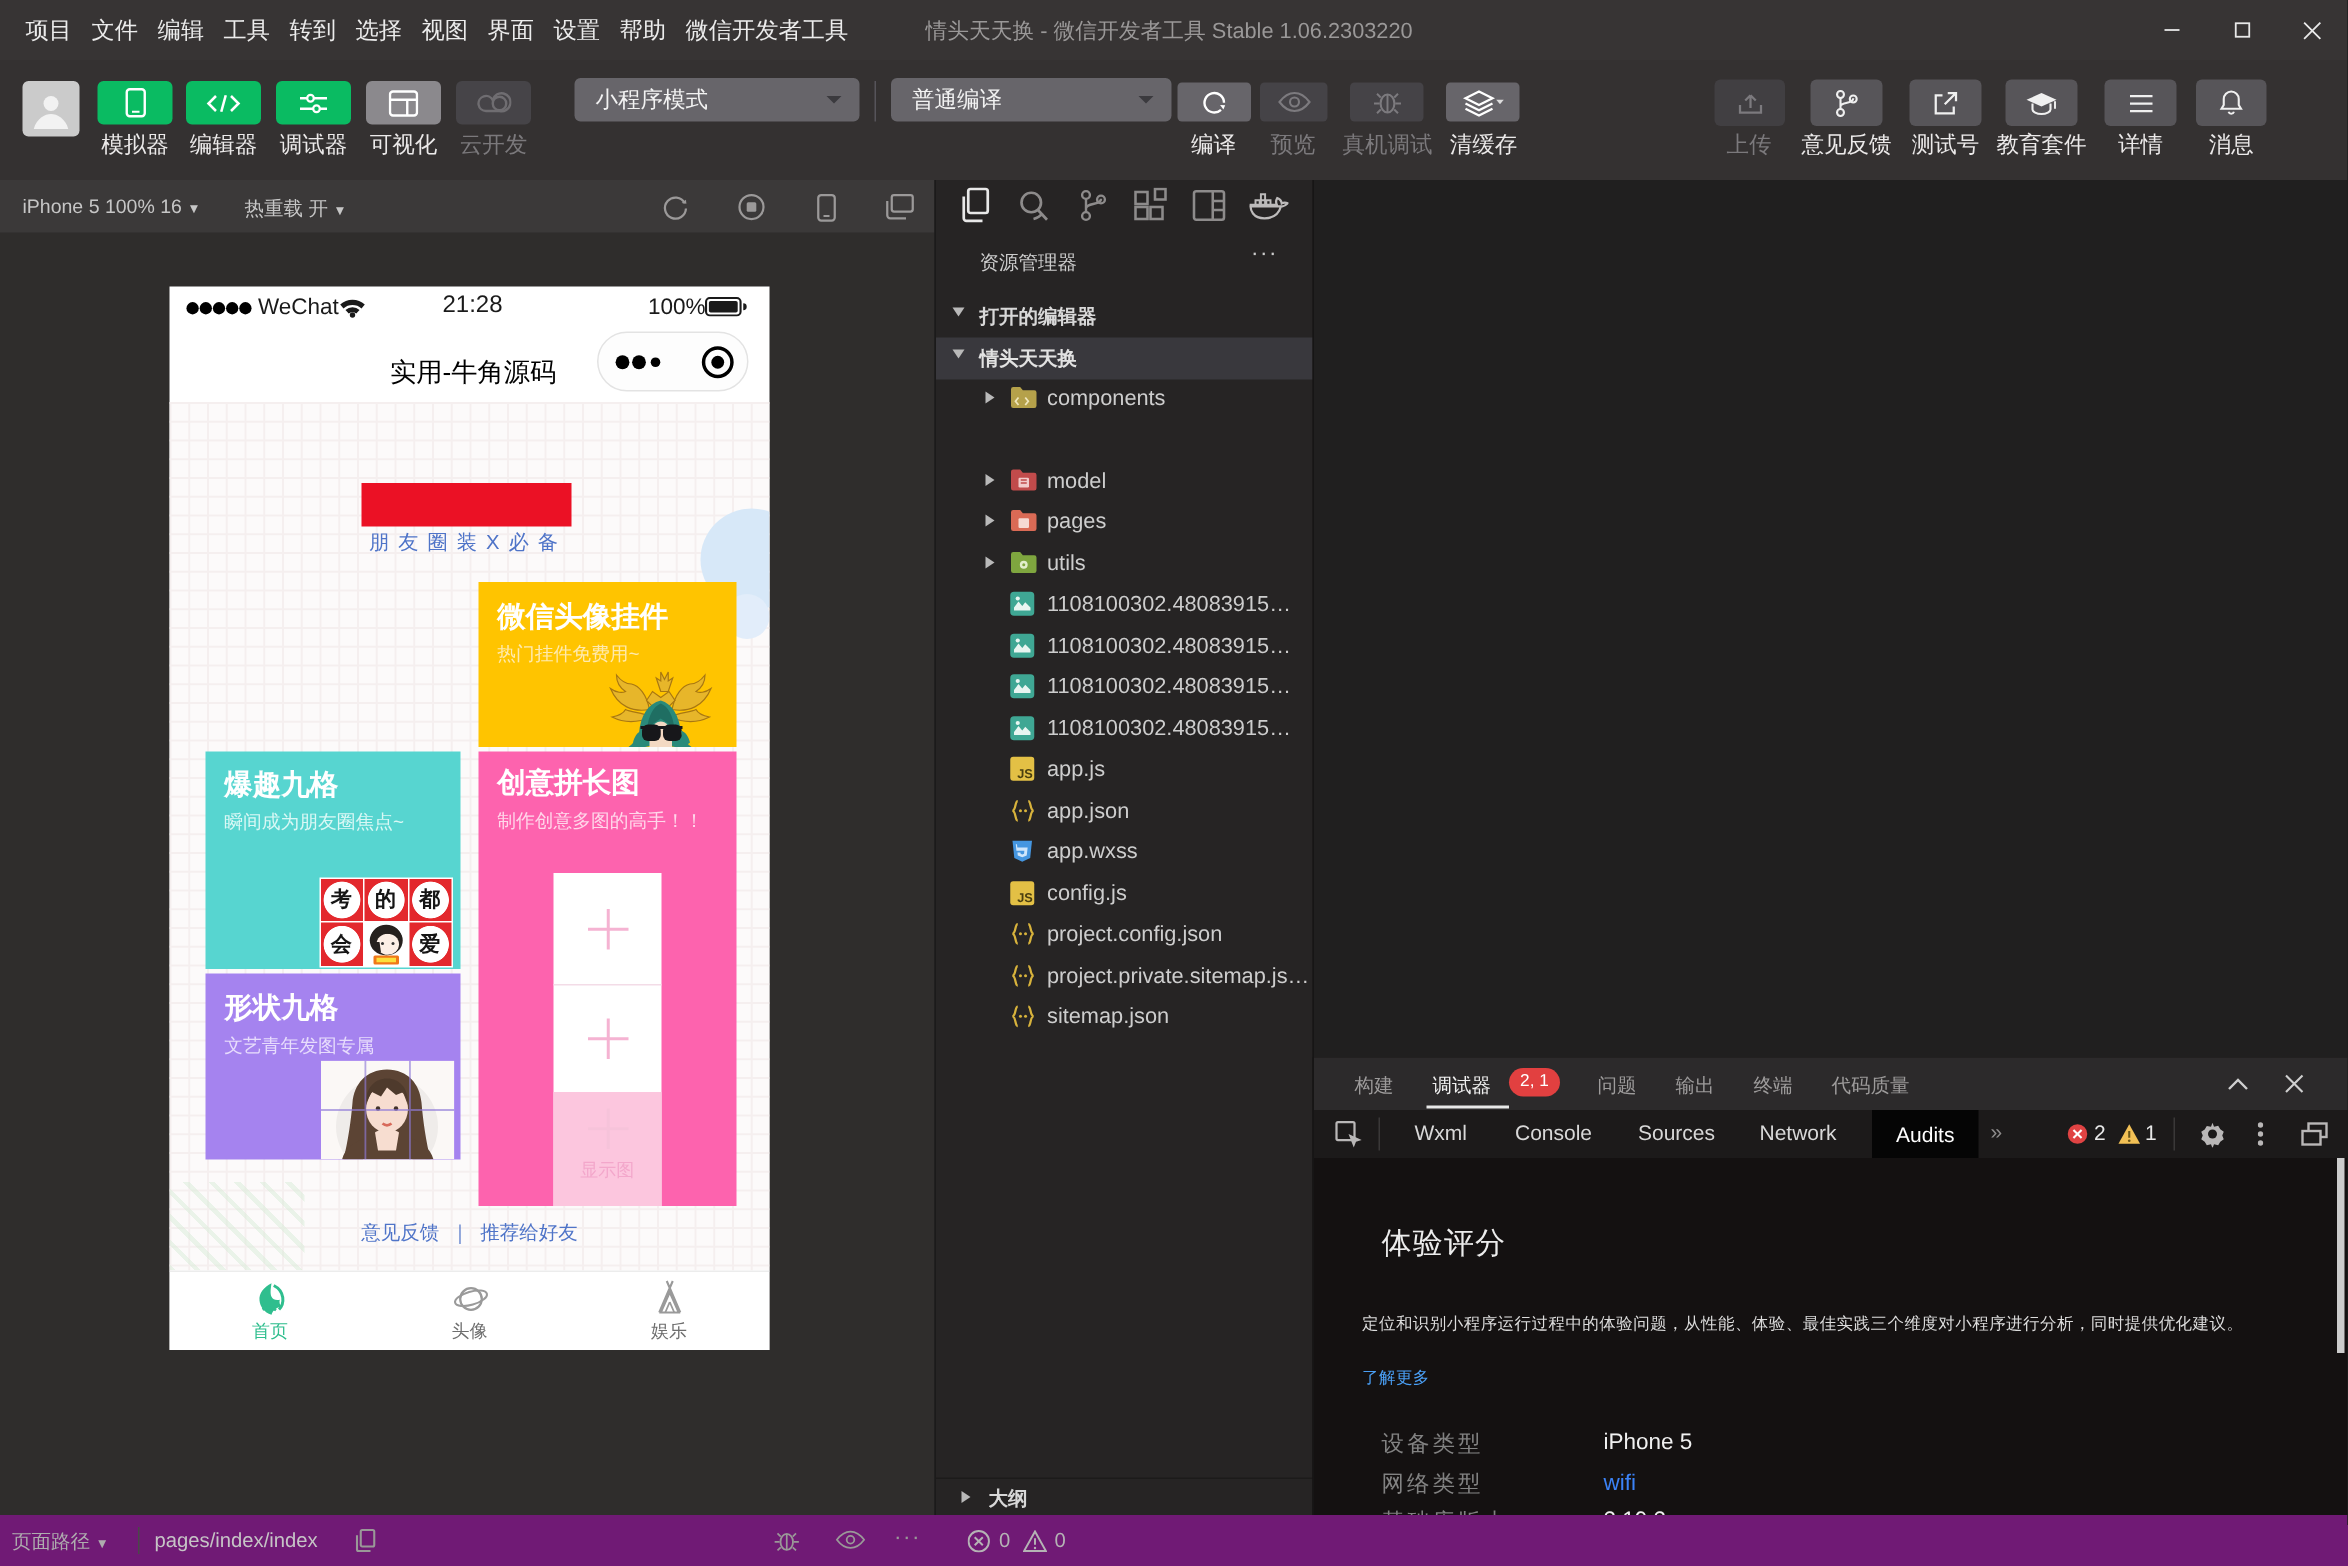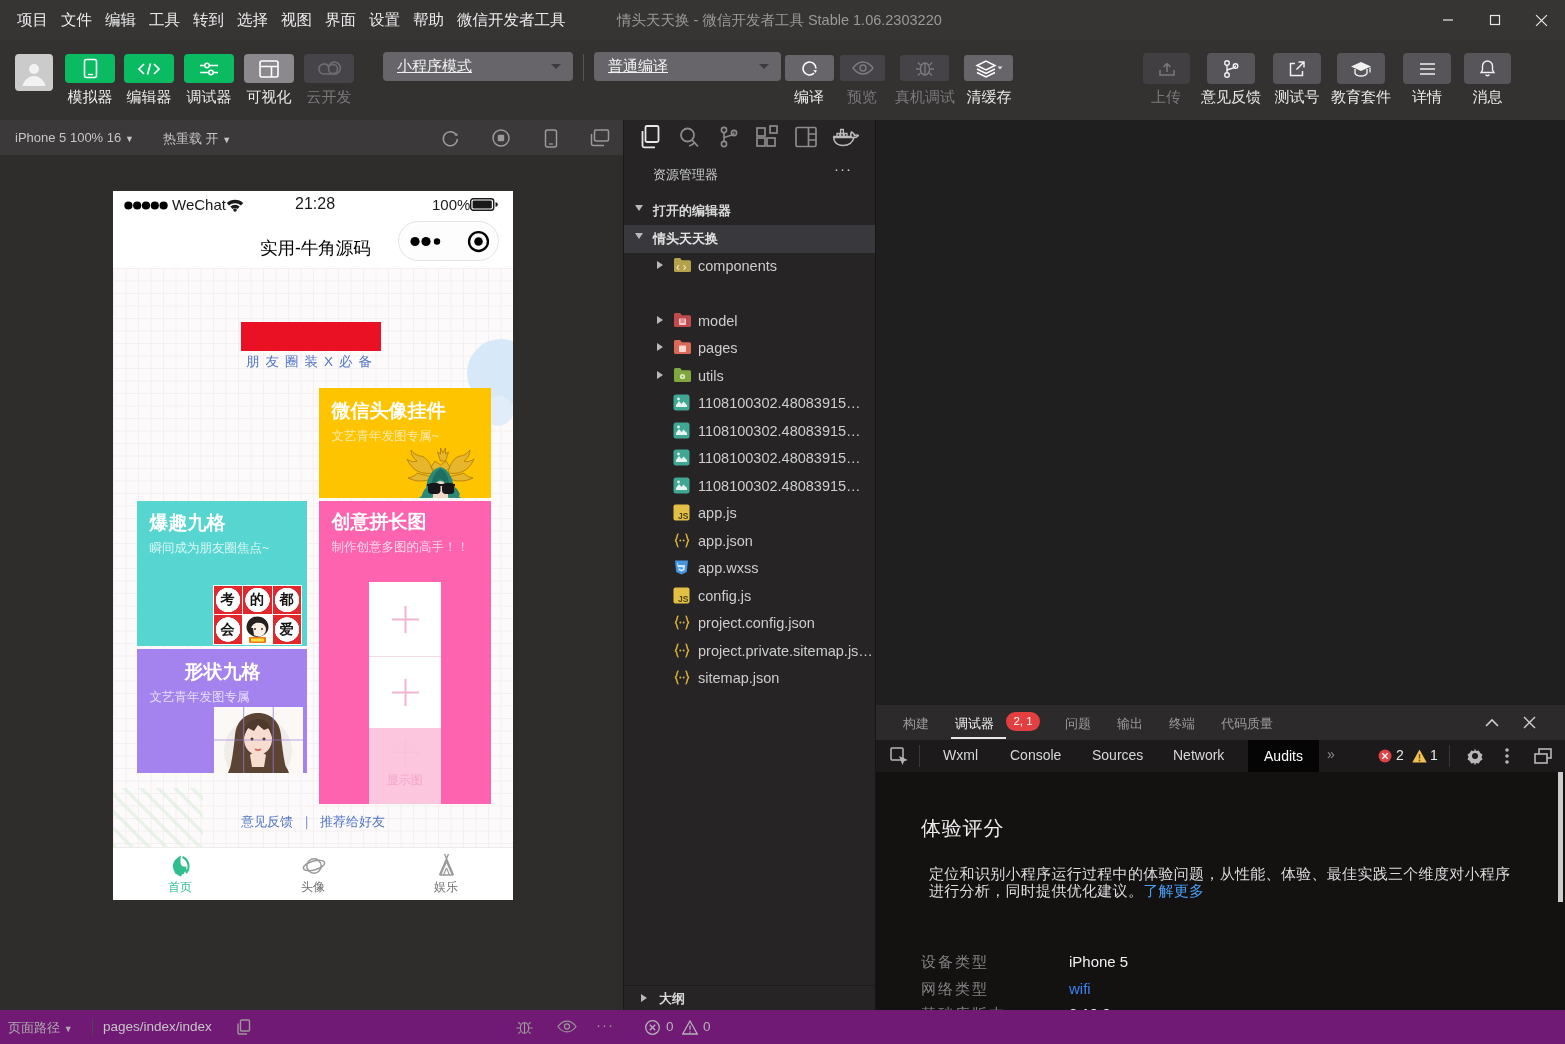--- a/index.html
+++ b/index.html
@@ -16,21 +16,21 @@
   font-size:14.5px; color:#9a9898; }
 #winctl { position:absolute; right:0; top:0; height:40px; display:flex; }
 #winctl .wc { width:47px; height:40px; display:flex; align-items:center; justify-content:center; color:#e8e8e8; }
 
 
 #toolbar { position:absolute; left:0; top:40px; width:1565px; height:80px; background:#343131; }
 .tbtn { position:absolute; border-radius:4px; display:flex; align-items:center; justify-content:center; }
 .tlabel { position:absolute; top:48px; height:18px; line-height:18px; font-size:15px; color:#eceaea; text-align:center; }
 .tlabel.dim { color:#7b797c; }
 .drop { position:absolute; top:12px; height:29px; background:#67656a; border-radius:4px; color:#f2f2f2;
-  font-size:15px; display:flex; align-items:center; padding:0 14px;text-decoration:underline; }
+  font-size:15px; display:flex; align-items:center; padding:0 14px; }
 .drop .caret { position:absolute; right:12px; top:12px; width:0; height:0;
   border-left:5px solid transparent; border-right:5px solid transparent; border-top:5px solid #3b3a3e; }
 
 
 #simpanel { position:absolute; left:0; top:120px; width:623px; height:890px; background:#2f2d2c; }
 #simbar { position:absolute; left:0; top:0; width:623px; height:35px; background:#3b3939; color:#c6c6c6; font-size:13px; }
 #explorer { position:absolute; left:623px; top:120px; width:252px; height:890px; background:#262424; border-left:1px solid #1b1a1a; }
 #editor { position:absolute; left:875px; top:120px; width:690px; height:585px; background:#201f1f; border-left:1px solid #161515; }
 #debug { position:absolute; left:875px; top:705px; width:690px; height:305px; background:#141111; border-left:1px solid #161515; }
 #statusbar { position:absolute; left:0; top:1010px; width:1565px; height:34px; background:#701a75; }
@@ -292,42 +292,42 @@
                   <circle cx="12" cy="14" r="1" fill="#333"></circle>
                   <circle cx="19" cy="14" r="1" fill="#333"></circle>
                   <rect x="6" y="22" width="17" height="6" rx="1" fill="#f07818"></rect>
                   <rect x="8" y="23.5" width="13" height="3" fill="#fbe03c"></rect>
                 </svg>
               </div>
               <div class="scell">爱</div>
           </div>
         </div>
         <div class="abs" style="left:23.5px; top:381px; width:170px; height:124px; background:#a583ef;">
-          <div class="row" style="left:13px; top:10px; font-size:19px; font-weight:bold; color:#fff;margin-left:35px;">形状九格</div>
+          <div class="row" style="left:13px; top:10px; font-size:19px; font-weight:bold; color:#fff;">形状九格</div>
           <div class="row" style="left:13px; top:40px; font-size:12.5px; color:#e7dcfc;">文艺青年发图专属</div>
           <div class="abs" style="left:77px; top:58px; width:89px; height:66px; overflow:hidden;">
             <svg width="89" height="66" viewBox="0 0 89 66">
               <rect width="89" height="66" fill="#fbf8f6"></rect>
               <circle cx="44" cy="44" r="34" fill="#efecea"></circle>
               <path d="M44 6C30 6 22 16 21 28c-1 12-3 26-6 38h22l14 0h22c-3-12-5-26-6-38C66 16 58 6 44 6z" fill="#5c4434"></path>
               <ellipse cx="44" cy="32" rx="14" ry="16" fill="#f7ddd0"></ellipse>
               <path d="M30 30c0-12 6-18 14-18s14 6 14 18l-3-8-5-4-12-1-5 5z" fill="#5c4434"></path>
               <path d="M44 12c-8 0-14 6-14 16l4-7 6 3 4-6 6 5 5-2 3 7c0-10-6-16-14-16z" fill="#4e3a2c"></path>
               <circle cx="38" cy="32" r="1.5" fill="#41312a"></circle>
                 <circle cx="50" cy="32" r="1.5" fill="#41312a"></circle>
               <path d="M41 42c2 1.6 4 1.6 6 0" stroke="#d86a5a" stroke-width="1.8" fill="none"></path>
               <path d="M36 48c3-3 13-3 16 0l-2 12H38z" fill="#f7ddd0"></path>
               <path d="M14 66c2-8 10-13 16-14l-2 14zM75 66c-2-8-10-13-16-14l2 14z" fill="#5c4434"></path>
               <path d="M29.6 0v66M59.3 0v66M0 33h89" stroke="#8f7bd8" stroke-width="1.2" opacity=".65"></path>
             </svg>
           </div>
         </div>
         <div class="abs" style="left:205.5px; top:120px; width:172px; height:110px; background:#ffc400;">
           <div class="row" style="left:13px; top:10px; font-size:19px; font-weight:bold; color:#fff;">微信头像挂件</div>
-          <div class="row" style="left:13px; top:40px; font-size:12.5px; color:#ffeaad;">文艺青年发图专属~</div>
+          <div class="row" style="left:13px; top:40px; font-size:12.5px; color:#ffeaad;">热门挂件免费用~</div>
           <div class="abs" style="left:81px; top:57px; width:81px; height:53px; overflow:hidden;">
             <svg width="81" height="53" viewBox="0 0 81 53">
               <g fill="#e7b62a" stroke="#a87712" stroke-width="0.8">
                 <path d="M33 28C22 30 12 26 7 14c4 3 8 3 10 2-3-2-6-6-6-11 3 4 7 6 10 6 5 1 10 7 12 17z"></path>
                 <path d="M34 33c-9 4-18 4-26 0 5-1 8-3 9-5 4 2 12 2 17 5z"></path>
                 <path d="M48 28c11 2 21-2 26-14-4 3-8 3-10 2 3-2 6-6 6-11-3 4-7 6-10 6-5 1-10 7-12 17z"></path>
                 <path d="M47 33c9 4 18 4 26 0-5-1-8-3-9-5-4 2-12 2-17 5z"></path>
                 <path d="M40.5 16l-3-9 3 2 0-6 2.5 5 2.5-5 0 6 3-2-3 9z"></path>
                 <path d="M31 22l4-6 5.5 4 5.5-4 4 6-4 4h-11z"></path>
               </g>
@@ -603,21 +603,21 @@
           <circle cx="2" cy="9" r="1.8" fill="#b9b7b7"></circle>
           <circle cx="2" cy="15" r="1.8" fill="#b9b7b7"></circle>
         </svg>
       <svg class="abs" style="left:657px; top:7px;" width="20" height="18" viewBox="0 0 20 18">
           <rect x="6" y="2" width="12" height="9" fill="none" stroke="#b9b7b7" stroke-width="1.6"></rect>
           <rect x="2" y="7" width="12" height="9" fill="#1c1a1a" stroke="#b9b7b7" stroke-width="1.6"></rect>
         </svg>
     </div>
 
     <div class="abs" style="left:45px; top:110px; font-size:20px; letter-spacing:0.8px; color:#ececec;">体验评分</div>
-    <div class="abs" style="left:53px; top:160px; width:595px; font-size:15px; letter-spacing:0.3px; line-height:17px; color:#dcdcdc;">定位和识别小程序运行过程中的体验问题，从性能、体验、最佳实践三个维度对小程序进行分析，同时提供优化建议。<span style="color:#4a9ff5;">了解更多</span></div>
+    <div class="abs" style="left:32px; top:160px; width:595px; font-size:11px; letter-spacing:0.3px; line-height:36px; color:#dcdcdc;">定位和识别小程序运行过程中的体验问题，从性能、体验、最佳实践三个维度对小程序进行分析，同时提供优化建议。<span style="color:#4a9ff5;">了解更多</span></div>
     <div class="abs" style="left:45px; top:248px; font-size:15px; letter-spacing:2px; color:#828282;">设备类型</div>
     <div class="abs" style="left:193px; top:248px; font-size:15px; color:#f0f0f0;">iPhone 5</div>
     <div class="abs" style="left:45px; top:275px; font-size:15px; letter-spacing:2px; color:#828282;">网络类型</div>
     <div class="abs" style="left:193px; top:275px; font-size:15px; color:#3b82f6;">wifi</div>
     <div class="abs" style="left:45px; top:300px; font-size:15px; letter-spacing:2px; color:#828282;">基础库版本</div>
     <div class="abs" style="left:193px; top:300px; font-size:15px; color:#f0f0f0;">2.19.2</div>
 
     <div class="abs" style="left:682px; top:67px; width:5px; height:130px; background:#cccccc;"></div>
   </div>
   <div id="statusbar">

